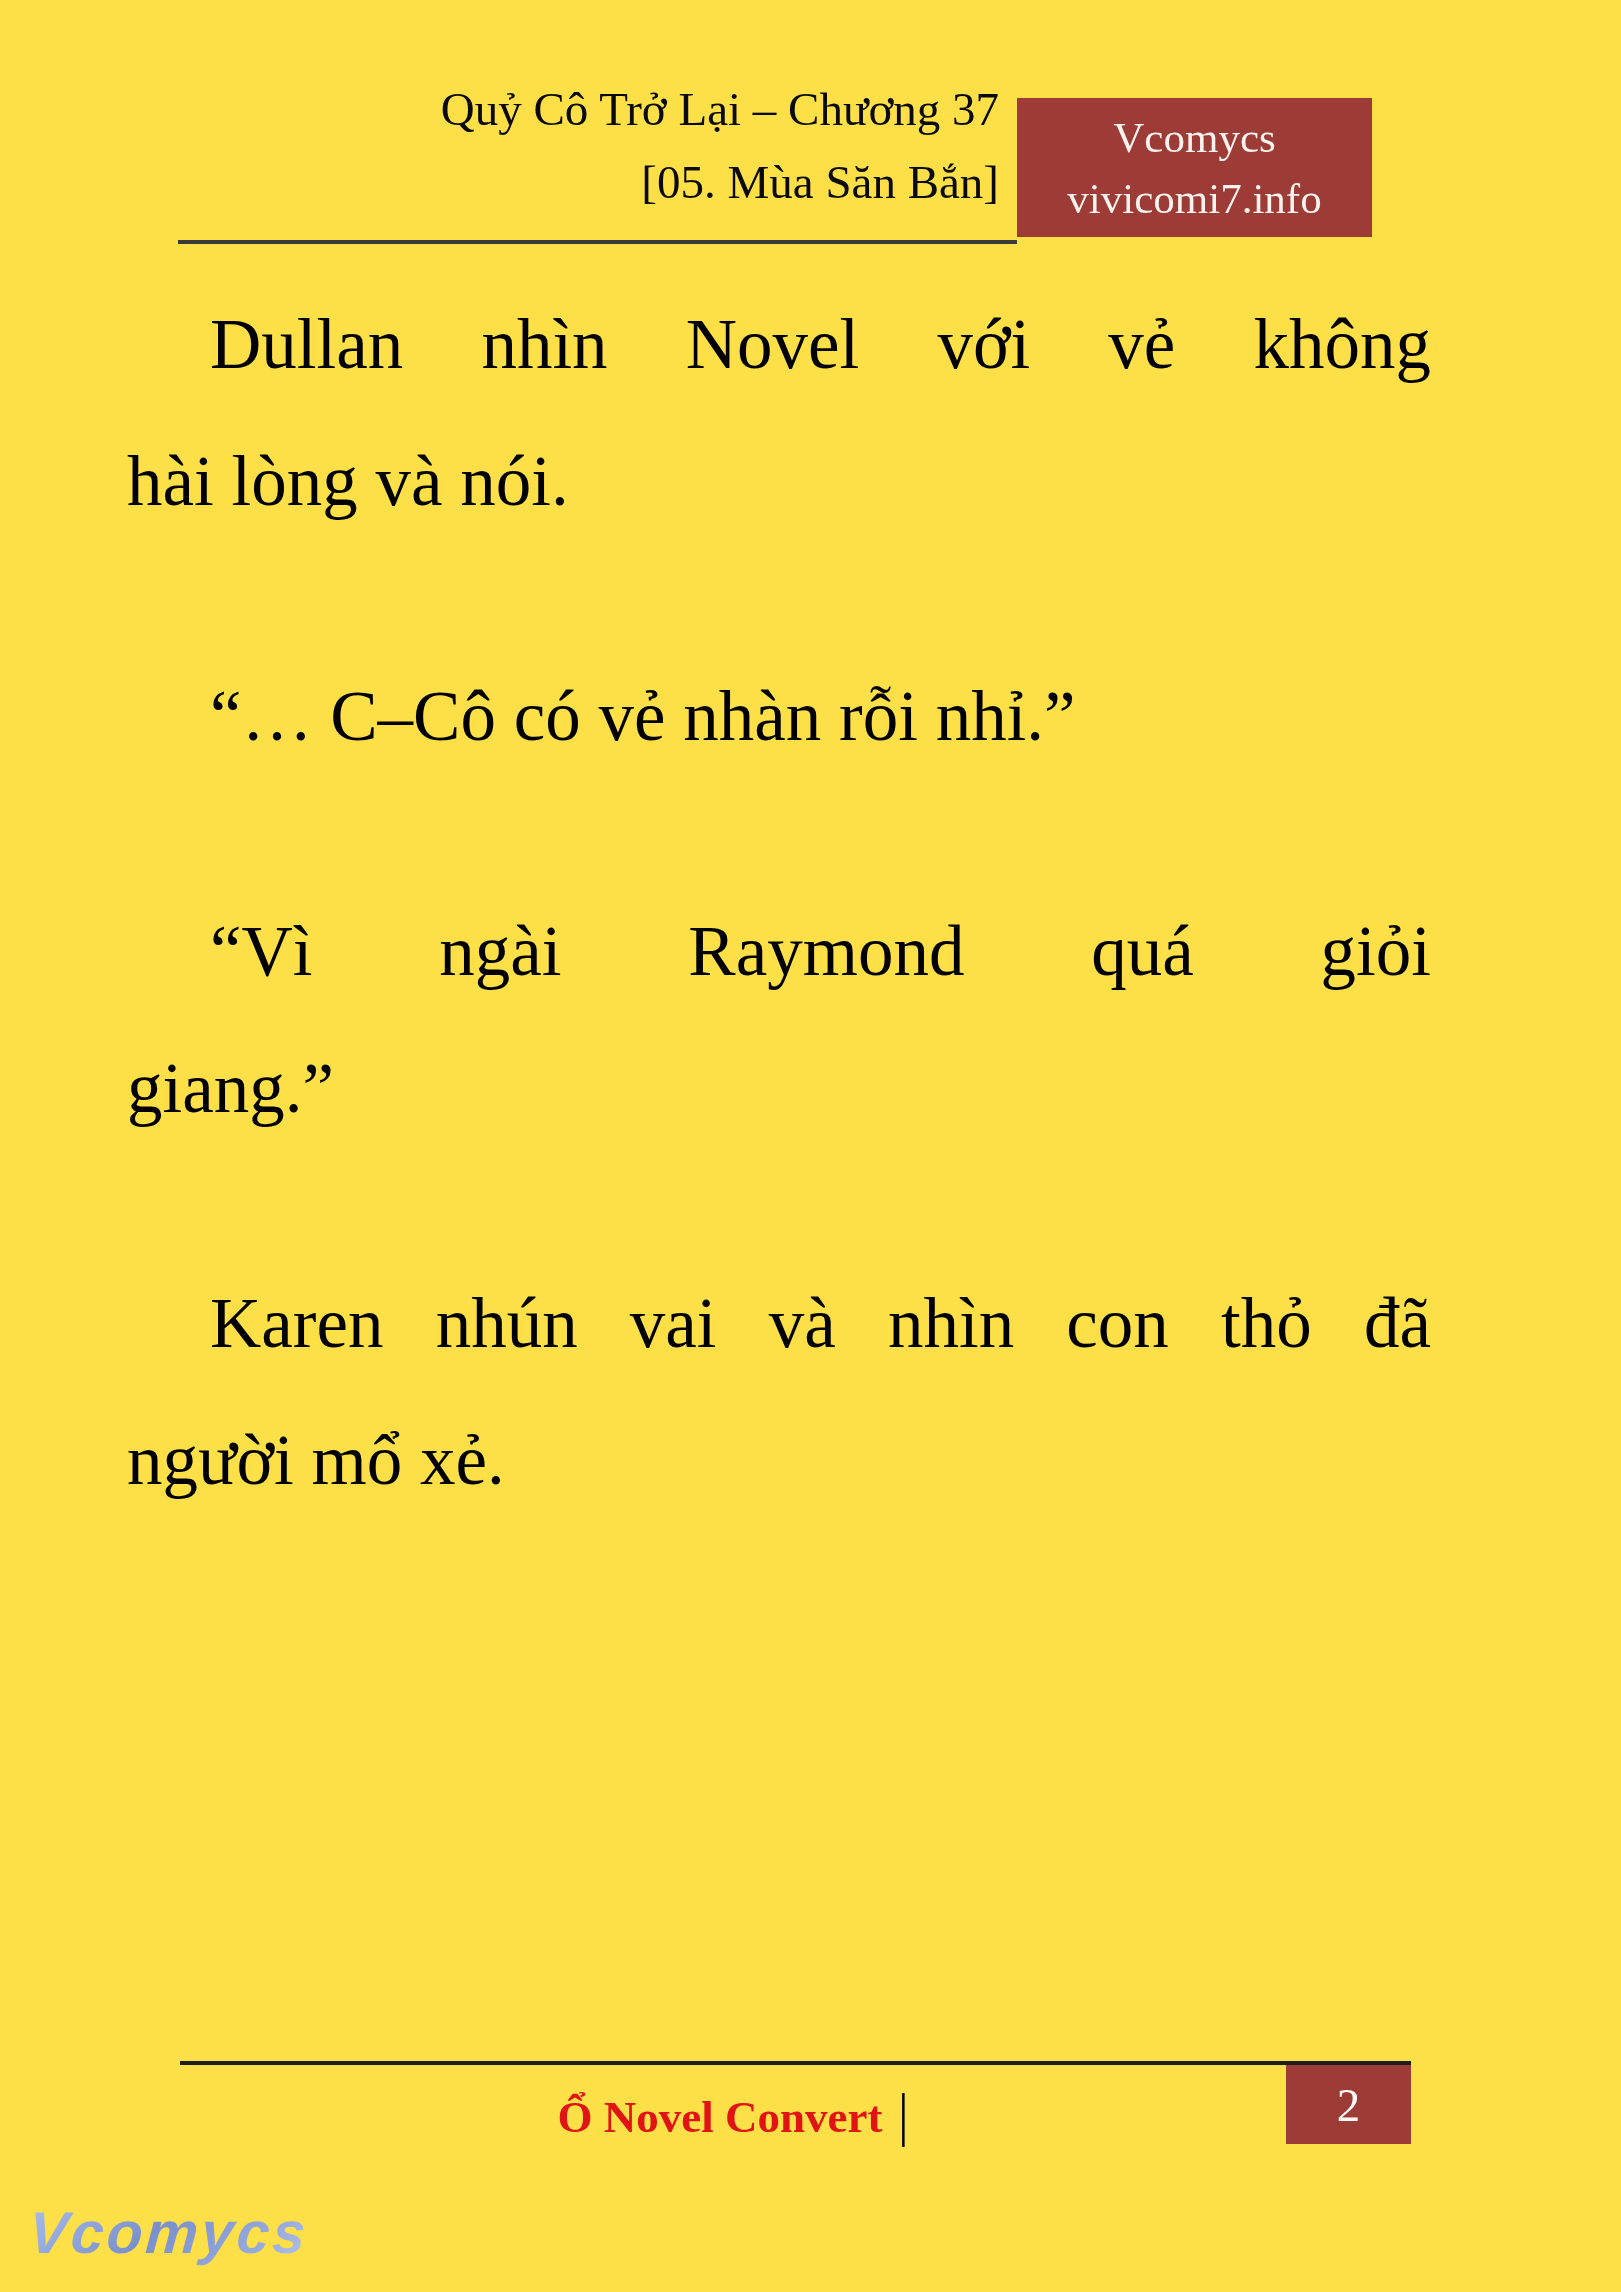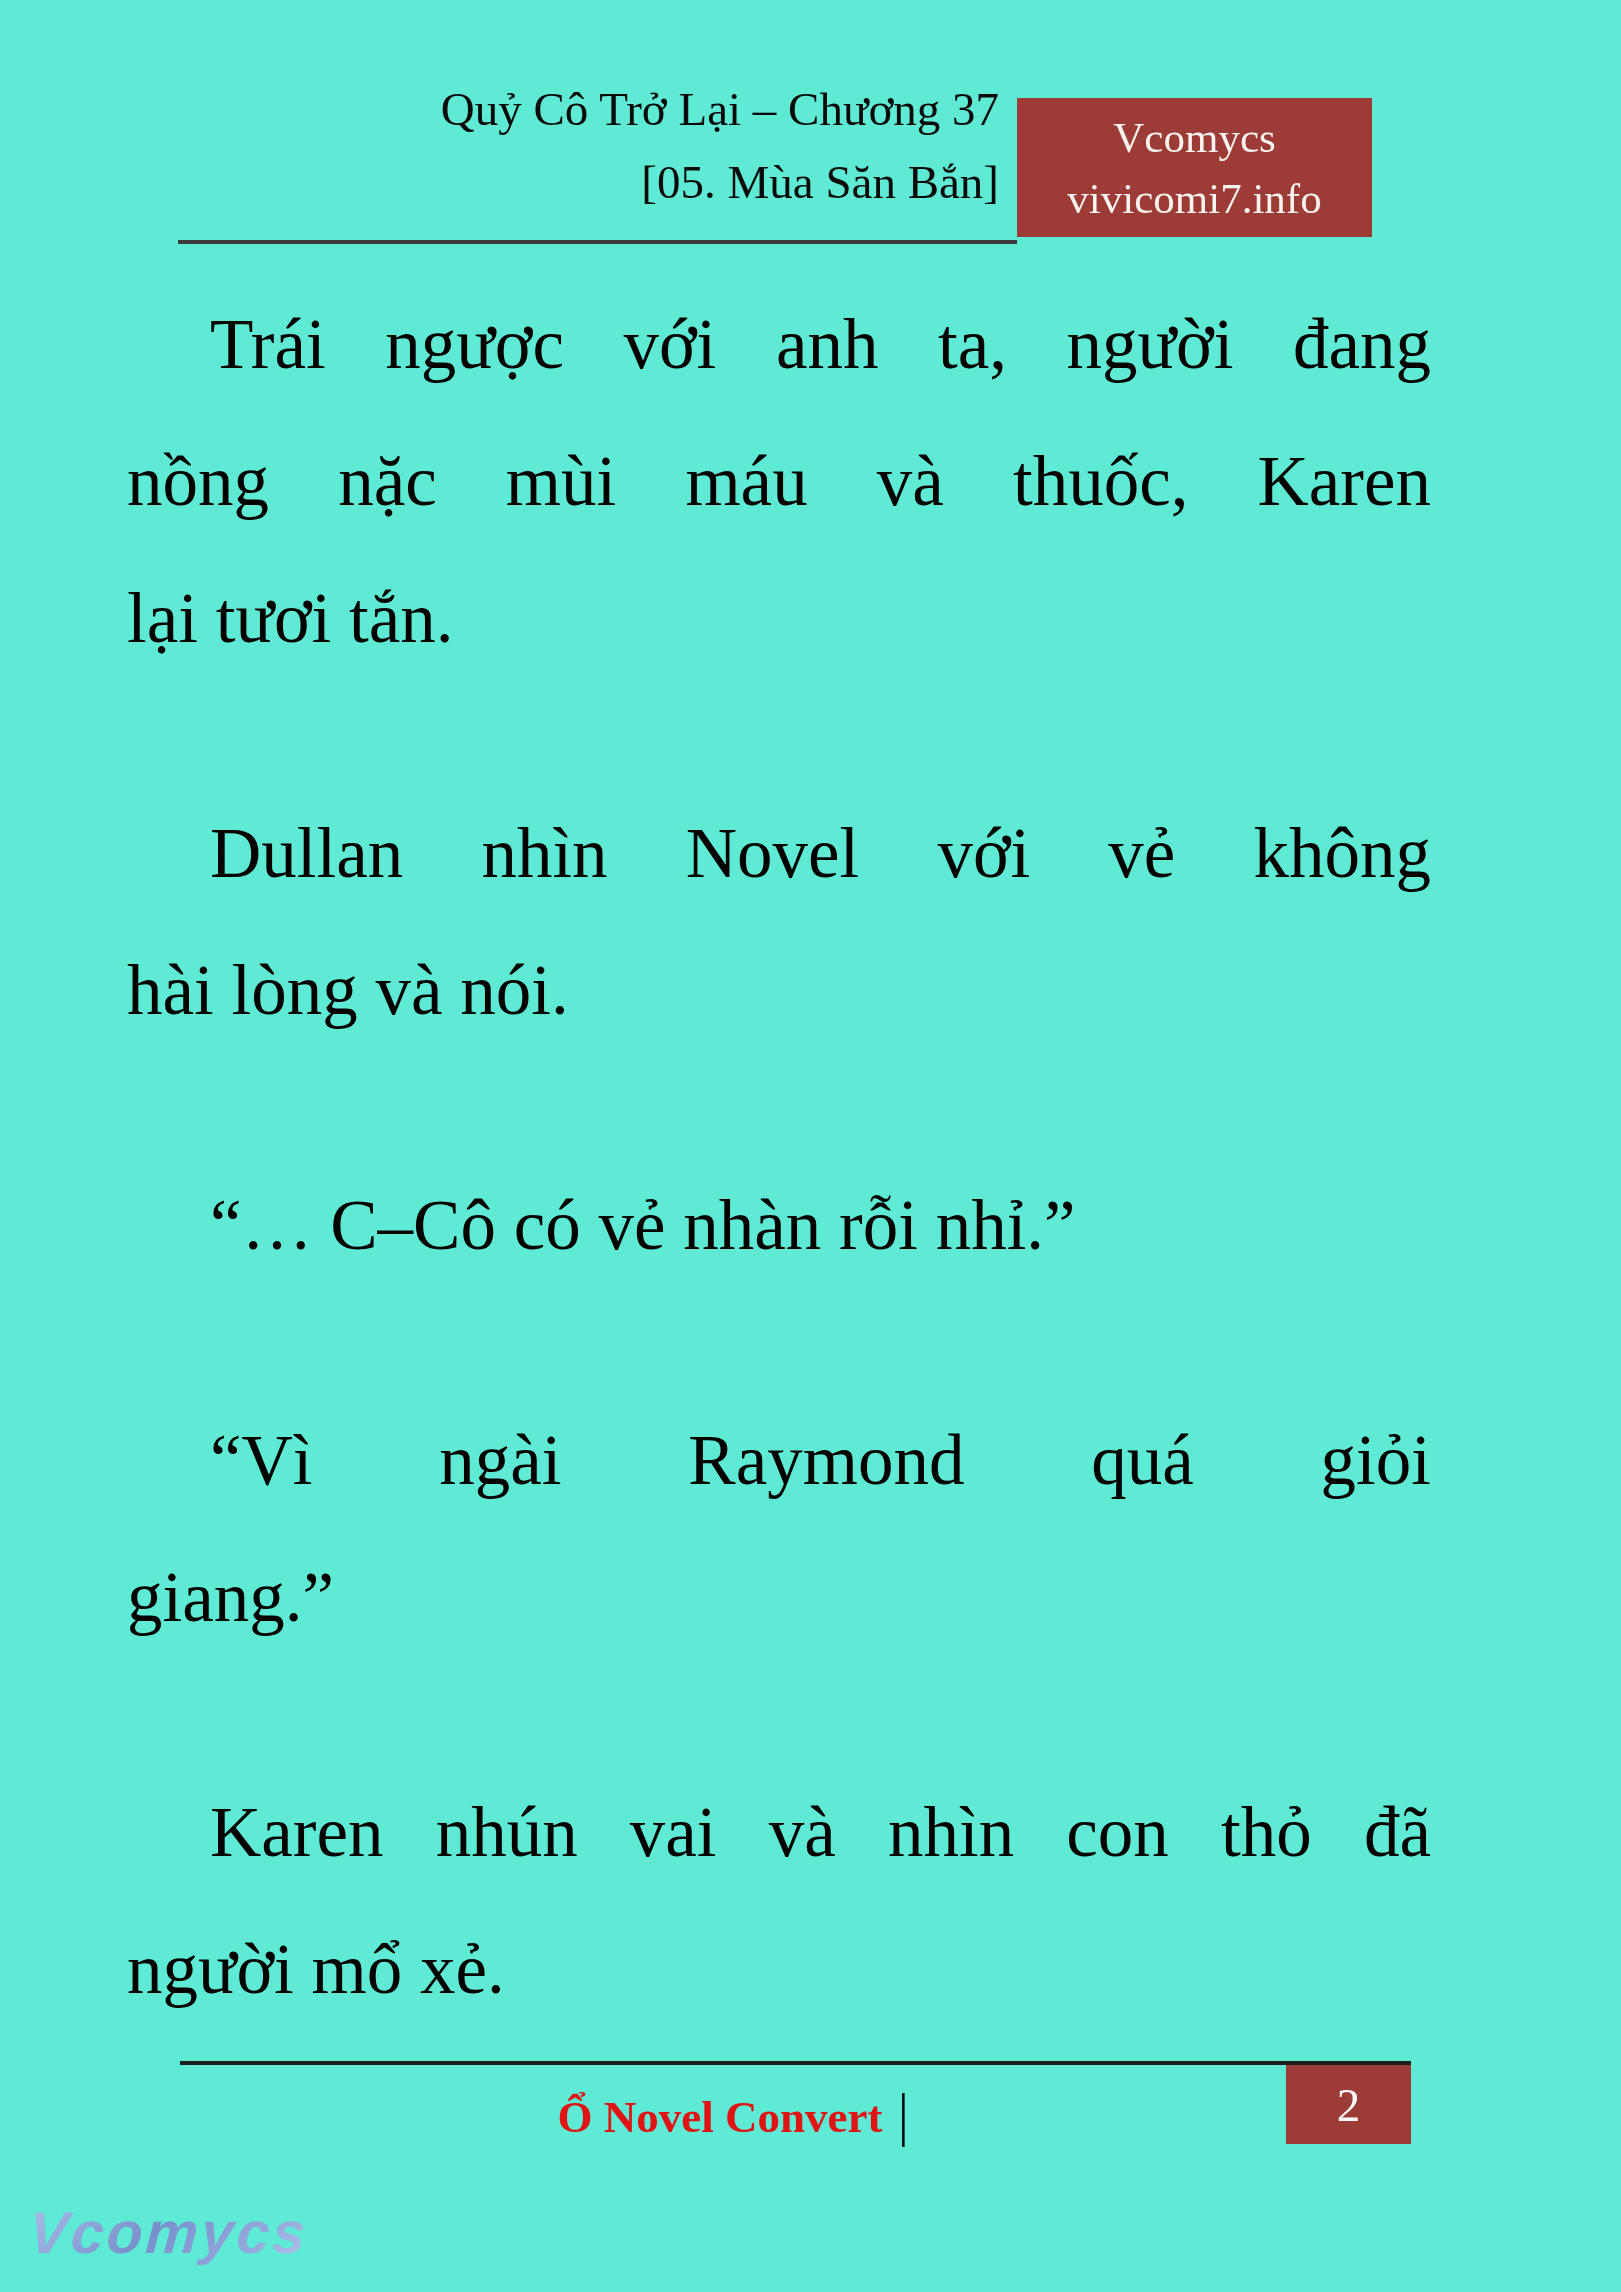--- a/index.html
+++ b/index.html
@@ -1,19 +1,19 @@
 <!DOCTYPE html>
 <html><head>
 <meta charset="utf-8">
 <style>
   html,body { margin:0; padding:0; background:#ffffff; }
   .page {
     position:relative;
     width:1621px; height:2293px;
-    background:#5eead4;
+    background:#fde047;
     overflow:hidden;
     font-family:"Liberation Serif", serif;
     color:#000;
   }
 
   
   .header-text {
     position:absolute; top:73px; left:178px; width:821px;
     text-align:right;
     font-size:47px; line-height:73px;
@@ -97,25 +97,20 @@
 
   <div class="header-rule"></div>
 
   <div class="brand-box">
     <div>Vcomycs</div>
     <div>vivicomi7.info</div>
   </div>
 
   <main class="body-text">
       <div class="paragraph">
-        <div class="line indent just">Trái ngược với anh ta, người đang</div>
-        <div class="line just">nồng nặc mùi máu và thuốc, Karen</div>
-        <div class="line">lại tươi tắn.</div>
-      </div>
-      <div class="paragraph">
         <div class="line indent just">Dullan nhìn Novel với vẻ không</div>
         <div class="line">hài lòng và nói.</div>
       </div>
       <div class="paragraph">
         <div class="line indent">“… C–Cô có vẻ nhàn rỗi nhỉ.”</div>
       </div>
       <div class="paragraph">
         <div class="line indent just">“Vì ngài Raymond quá giỏi</div>
         <div class="line">giang.”</div>
       </div>

